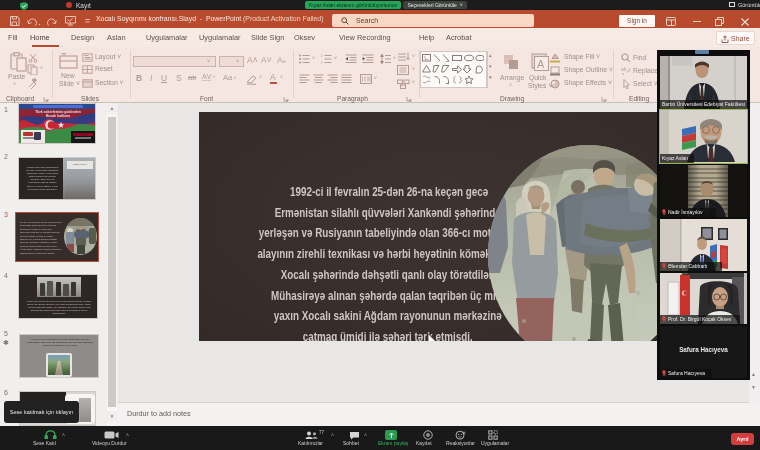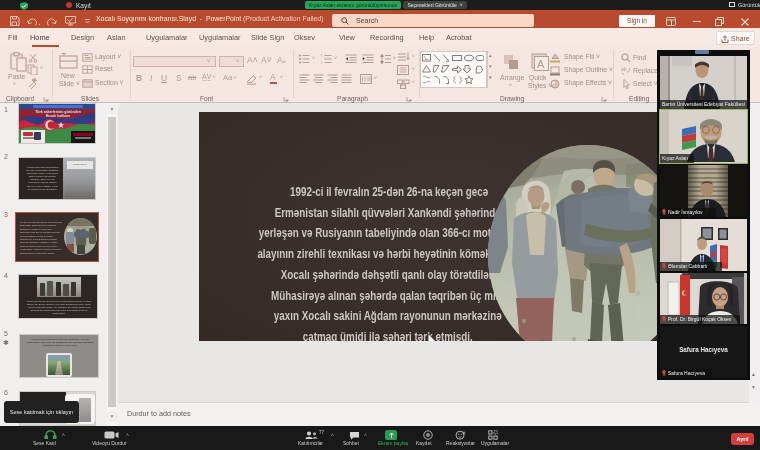--- a/index.html
+++ b/index.html
@@ -57,21 +57,21 @@
 <div class="abs" style="left:0;top:28px;width:760px;height:19px;background:#f7eae5;">
   <div class="abs" style="top:5px;left:8px;font-size:7.4px;color:#5d4e49;">Fill</div>
   <div class="abs" style="top:5px;left:30px;font-size:7.4px;color:#47382f;">Home</div>
   <div class="abs" style="top:5px;left:71px;font-size:7.4px;color:#5d4e49;">Design</div>
   <div class="abs" style="top:5px;left:107px;font-size:7.4px;color:#5d4e49;">Aslan</div>
   <div class="abs" style="top:5px;left:146px;font-size:7.4px;color:#5d4e49;">Uygulamalar</div>
   <div class="abs" style="top:5px;left:199px;font-size:7.4px;color:#5d4e49;">Uygulamalar</div>
   <div class="abs" style="top:5px;left:251px;font-size:7.4px;color:#5d4e49;">Slide Sign</div>
   <div class="abs" style="top:5px;left:294px;font-size:7.4px;color:#5d4e49;">Oksev</div>
   <div class="abs" style="top:5px;left:339px;font-size:7.4px;color:#5d4e49;">View</div>
-  <div class="abs" style="top:5px;left:370px;font-size:7.4px;color:#5d4e49;">Recording</div>
+  <div class="abs" style="top:5px;left:357px;font-size:7.4px;color:#5d4e49;">Recording</div>
   <div class="abs" style="top:5px;left:419px;font-size:7.4px;color:#5d4e49;">Help</div>
   <div class="abs" style="top:5px;left:446px;font-size:7.4px;color:#5d4e49;">Acrobat</div>
   <div class="abs" style="left:32px;top:16.5px;width:27px;height:2px;background:#bc4a2e;"></div>
   <div class="abs" style="left:716px;top:3px;width:39px;height:13.5px;background:#fdfaf9;border:0.5px solid #e7d5cf;border-radius:2px;">
     <svg class="abs" style="left:4px;top:3px;" width="8" height="8" viewBox="0 0 8 8" fill="none" stroke="#9c5845" stroke-width="1">
         <path d="M1 4.5 v3 h6 v-3 M4 5.5 V1 M2.2 2.5 L4 0.8 L5.8 2.5"></path>
       </svg>
     <div class="abs" style="left:14px;top:2.5px;font-size:7px;color:#9c4a35;">Share</div>
   </div>
 </div>

